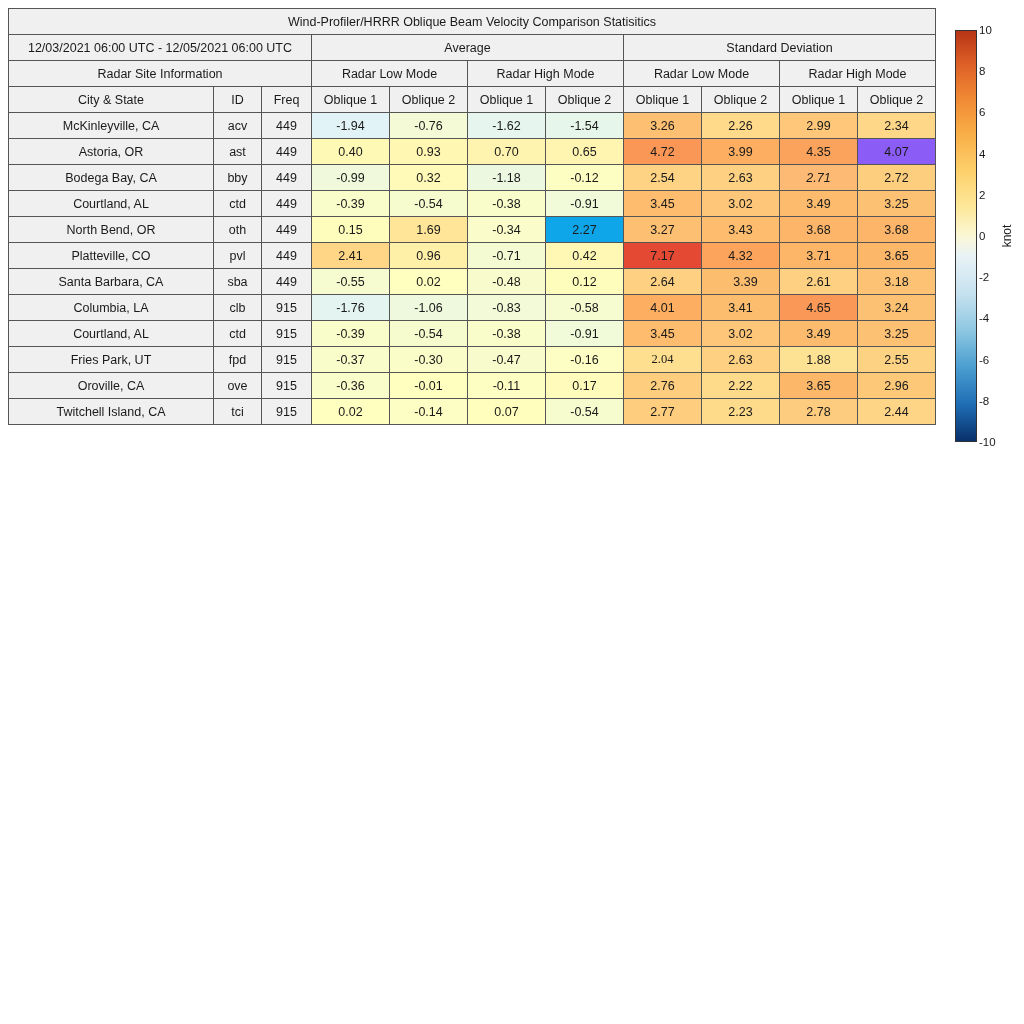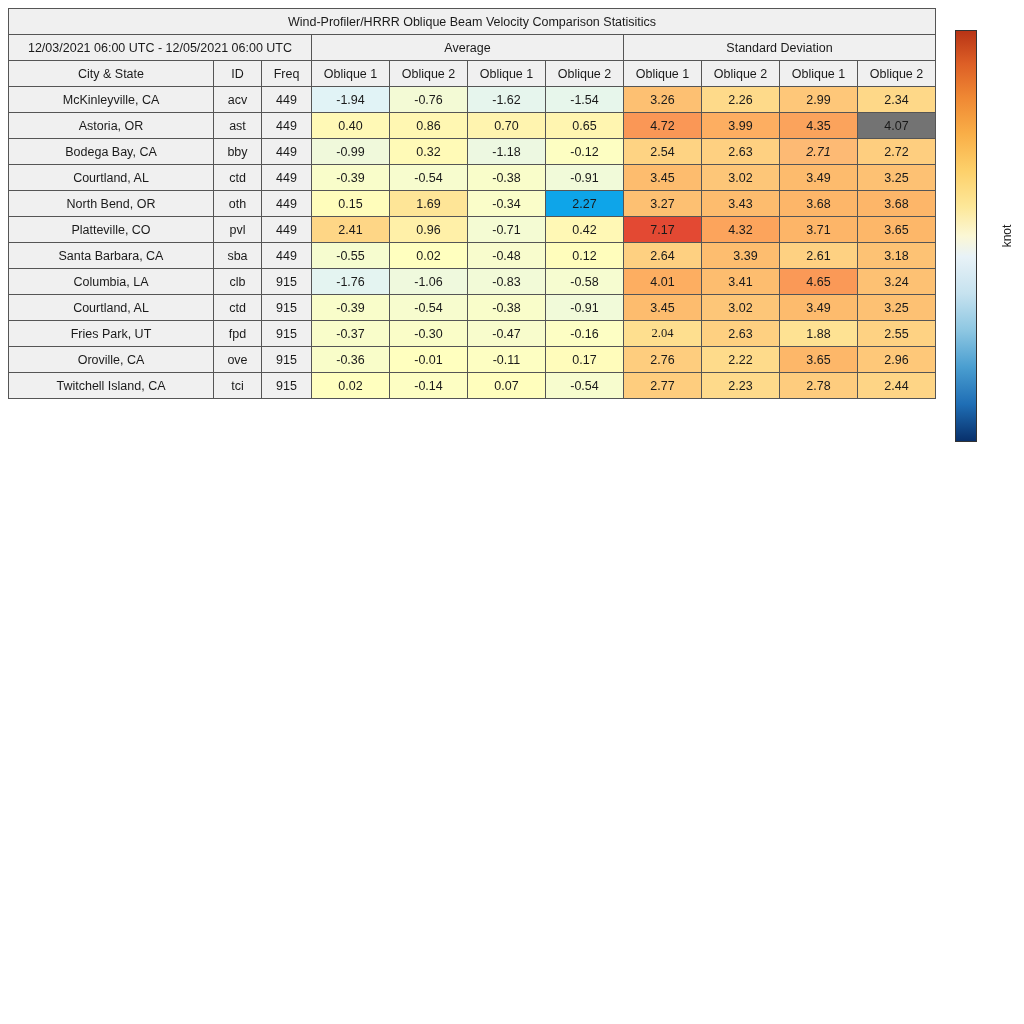--- a/index.html
+++ b/index.html
@@ -139,20 +139,27 @@
       <tbody id="tbody">
           <tr>
             <td class="title-cell" colspan="11">Wind-Profiler/HRRR Oblique Beam Velocity Comparison Statisitics</td>
           </tr>
           <tr>
             <td class="daterange" colspan="3">12/03/2021 06:00 UTC - 12/05/2021 06:00 UTC</td>
             <td colspan="4">Average</td>
             <td colspan="4">Standard Deviation</td>
           </tr>
           <tr>
+            <td colspan="3">Radar Site Information</td>
+            <td colspan="2">Radar Low Mode</td>
+            <td colspan="2">Radar High Mode</td>
+            <td colspan="2">Radar Low Mode</td>
+            <td colspan="2">Radar High Mode</td>
+          </tr>
+          <tr>
             <td>City &amp; State</td>
             <td>ID</td>
             <td>Freq</td>
             <td>Oblique 1</td>
             <td>Oblique 2</td>
             <td>Oblique 1</td>
             <td>Oblique 2</td>
             <td>Oblique 1</td>
             <td>Oblique 2</td>
             <td>Oblique 1</td>
@@ -169,27 +176,27 @@
             <td class="val" style="background: rgb(253, 192, 114);">3.26</td>
             <td class="val" style="background: rgb(254, 218, 138);">2.26</td>
             <td class="val" style="background: rgb(254, 199, 121);">2.99</td>
             <td class="val" style="background: rgb(254, 216, 136);">2.34</td>
           </tr>
           <tr>
             <td class="site-name">Astoria, OR</td>
             <td class="site-id">ast</td>
             <td class="site-freq">449</td>
             <td class="val" style="background: rgb(255, 249, 182);">0.40</td>
-            <td class="val" style="background: rgb(255, 247, 178);">0.86</td>
+            <td class="val" style="background: rgb(255, 247, 178);">0.93</td>
             <td class="val" style="background: rgb(255, 244, 175);">0.70</td>
             <td class="val" style="background: rgb(255, 245, 176);">0.65</td>
             <td class="val" style="background: rgb(250, 151, 86);">4.72</td>
             <td class="val" style="background: rgb(253, 174, 97);">3.99</td>
             <td class="val" style="background: rgb(251, 163, 92);">4.35</td>
-            <td class="val" style="background: #737373;">4.07</td>
+            <td class="val" style="background: #8b5cf6;">4.07</td>
           </tr>
           <tr>
             <td class="site-name">Bodega Bay, CA</td>
             <td class="site-id">bby</td>
             <td class="site-freq">449</td>
             <td class="val" style="background: rgb(240, 249, 219);">-0.99</td>
             <td class="val" style="background: rgb(255, 250, 183);">0.32</td>
             <td class="val" style="background: rgb(237, 248, 225);">-1.18</td>
             <td class="val" style="background: rgb(253, 254, 194);">-0.12</td>
             <td class="val" style="background: rgb(254, 211, 131);">2.54</td>
@@ -313,16 +320,29 @@
             <td class="val" style="background: rgb(254, 218, 139);">2.23</td>
             <td class="val" style="background: rgb(254, 204, 126);">2.78</td>
             <td class="val" style="background: rgb(254, 213, 134);">2.44</td>
           </tr>
         </tbody>
     </table>
   </div>
 
   <div class="cbar-wrap">
     <div class="cbar"></div>
+    <div class="cbar-ticks" id="cbar-ticks">
+        <div class="cbar-tick" style="top: 0px;">10</div>
+        <div class="cbar-tick" style="top: 41.2px;">8</div>
+        <div class="cbar-tick" style="top: 82.4px;">6</div>
+        <div class="cbar-tick" style="top: 123.6px;">4</div>
+        <div class="cbar-tick" style="top: 164.8px;">2</div>
+        <div class="cbar-tick" style="top: 206px;">0</div>
+        <div class="cbar-tick" style="top: 247.2px;">-2</div>
+        <div class="cbar-tick" style="top: 288.4px;">-4</div>
+        <div class="cbar-tick" style="top: 329.6px;">-6</div>
+        <div class="cbar-tick" style="top: 370.8px;">-8</div>
+        <div class="cbar-tick" style="top: 412px;">-10</div>
+      </div>
     <div class="cbar-label">knot</div>
   </div>
 
 </div>
 
 </body></html>

